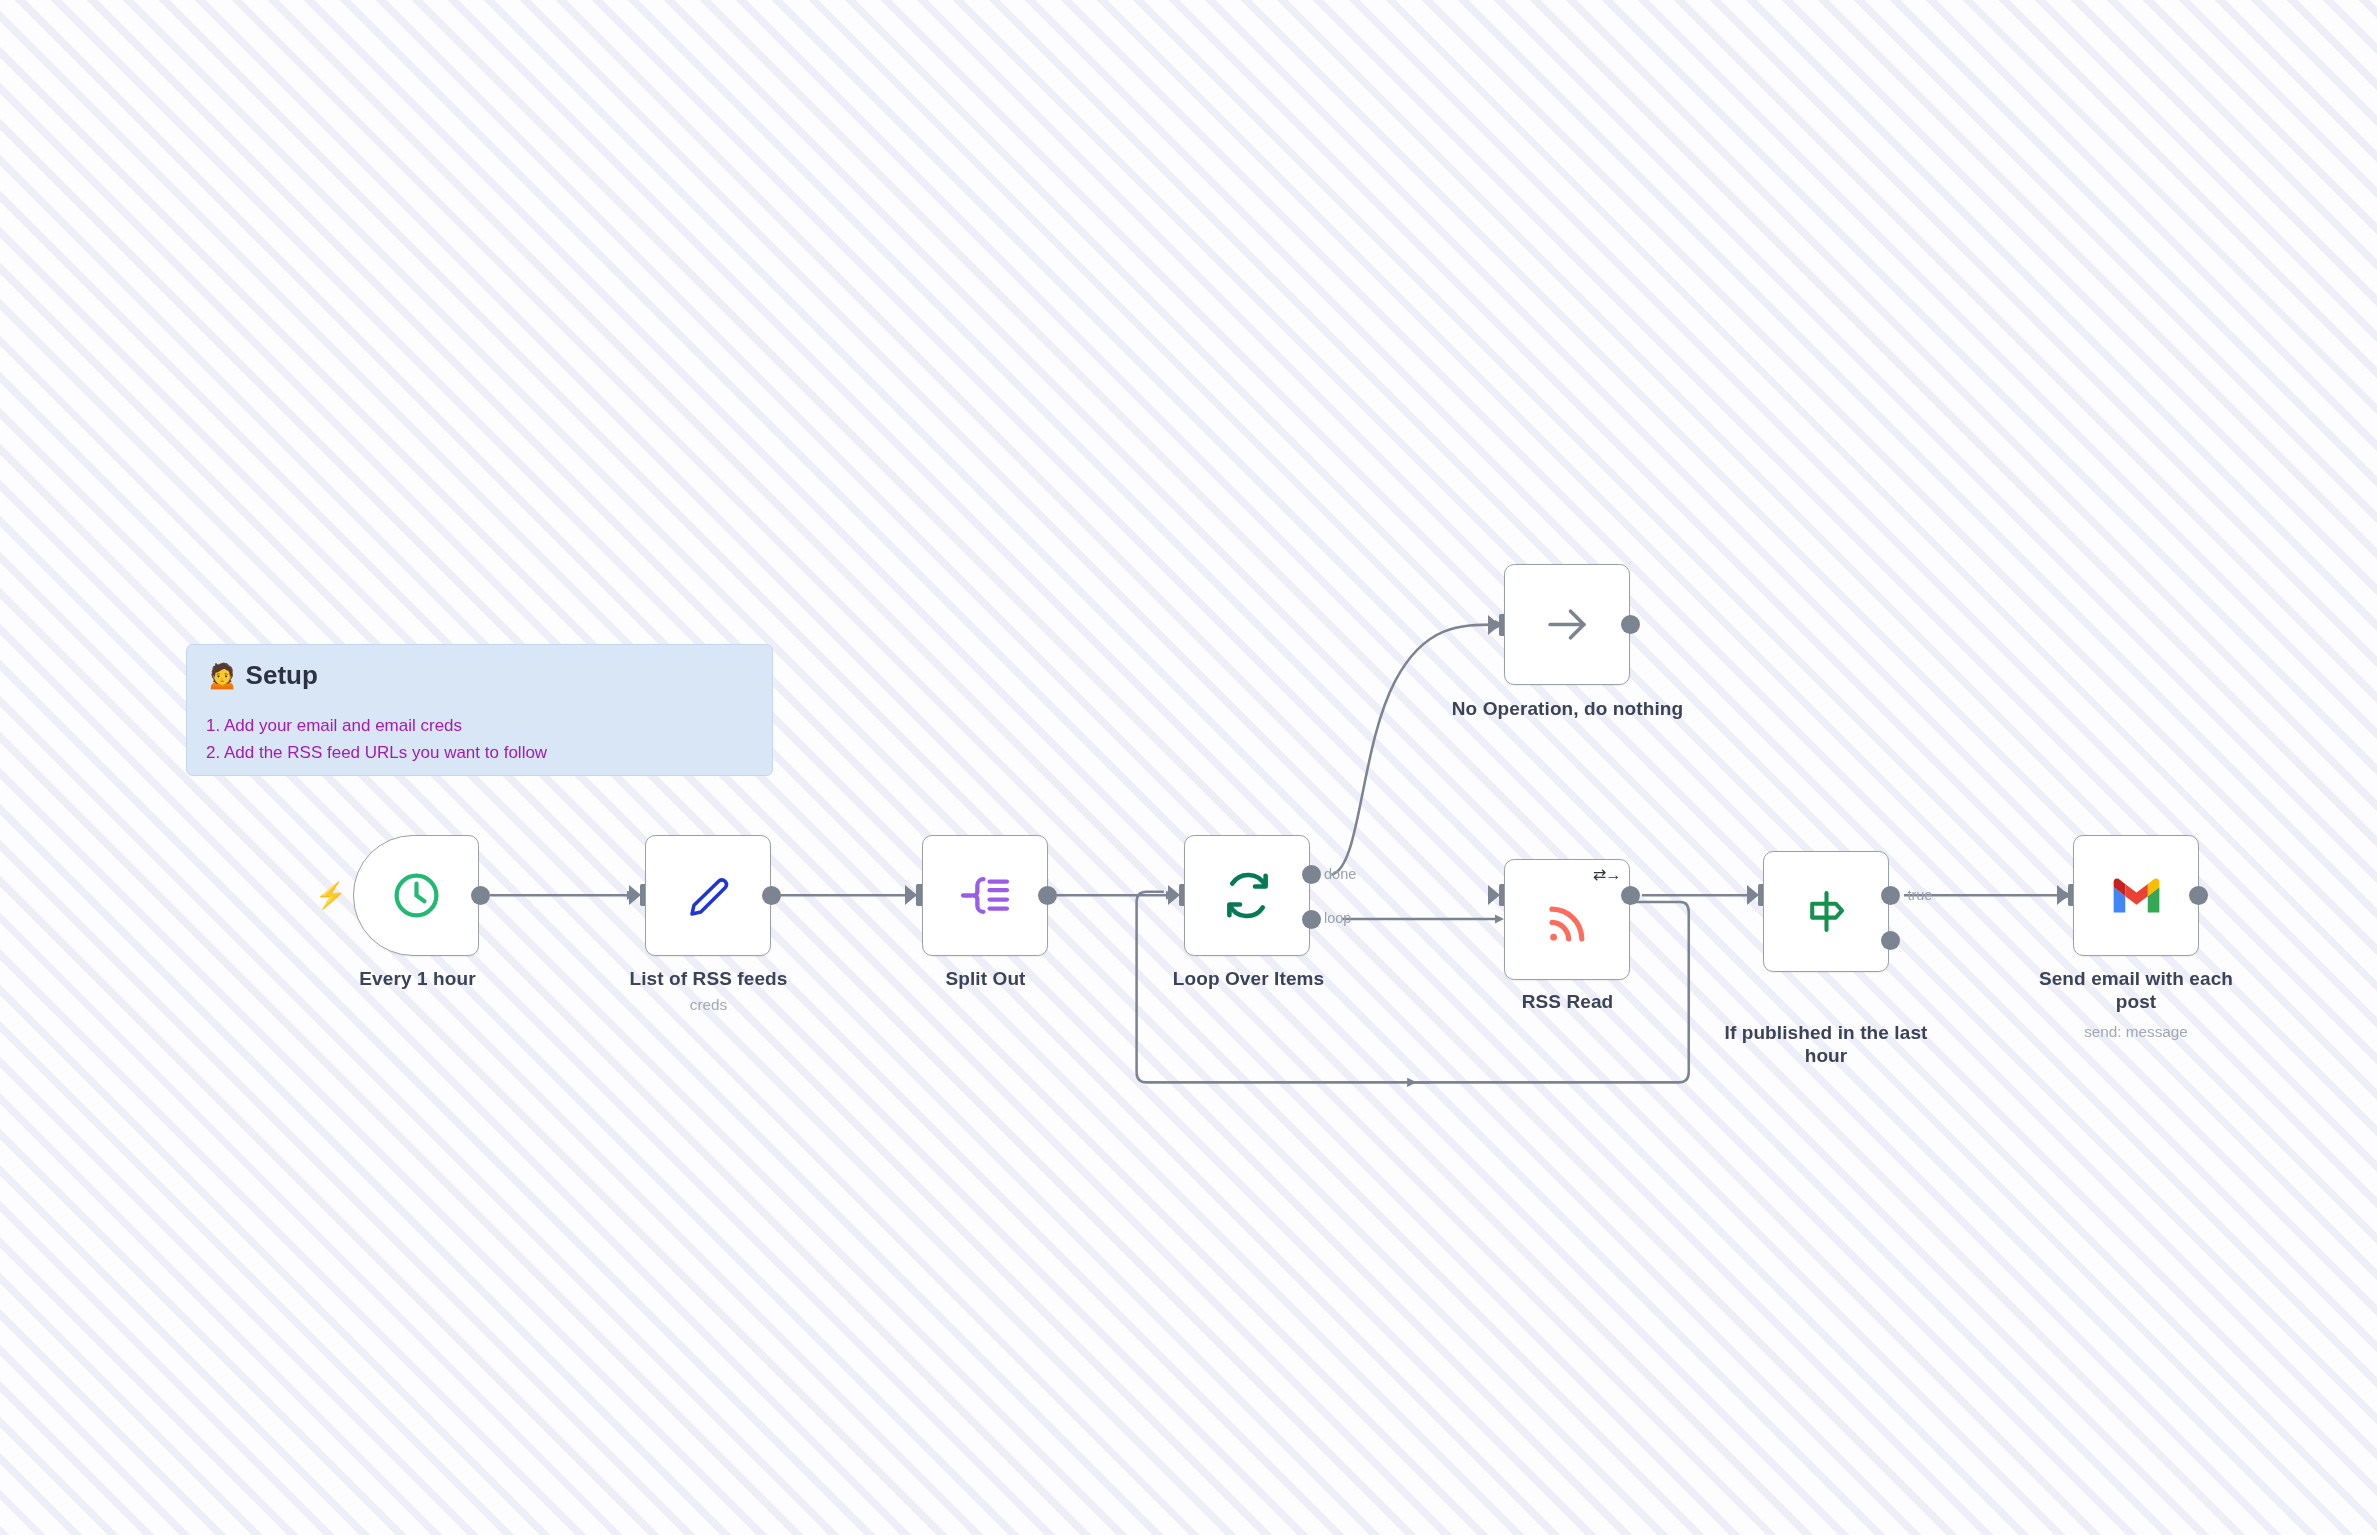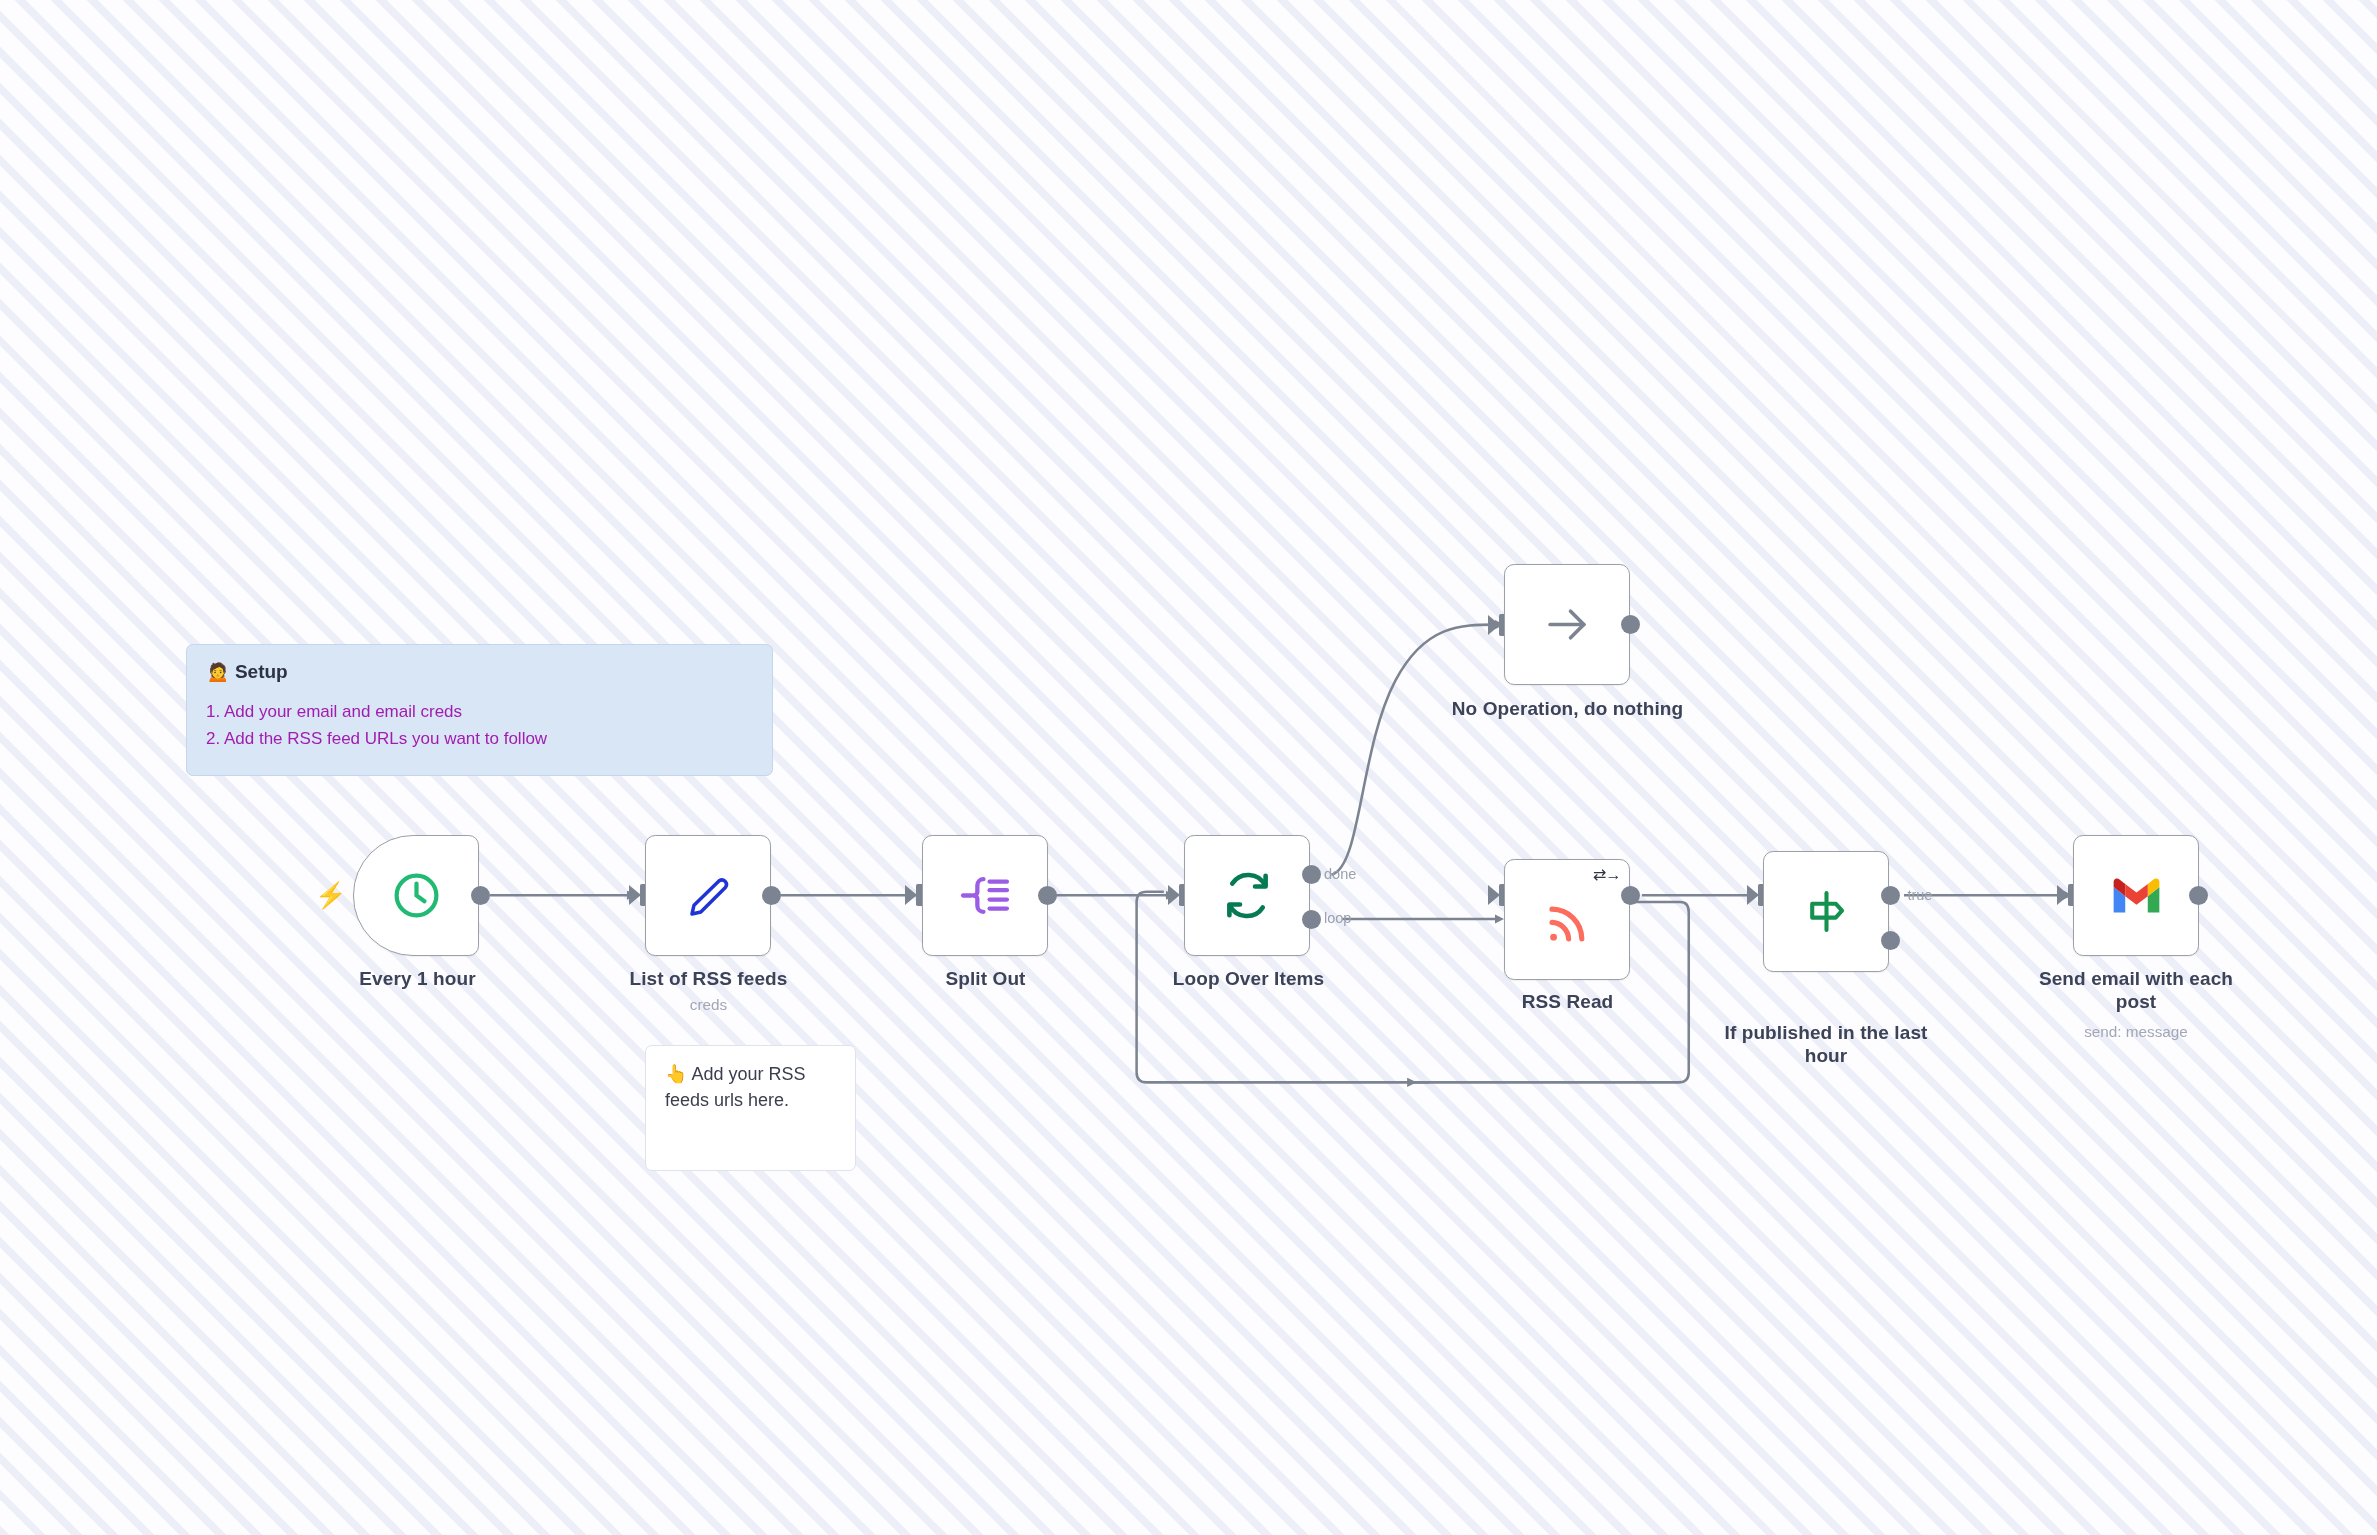--- a/index.html
+++ b/index.html
@@ -139,24 +139,24 @@
   }
   .sticky.blue {
     background: #d9e6f6;
     border: 0.9px solid #c3d6ec;
   }
   .sticky.white {
     background: #ffffff;
     border: 0.9px solid #dfe2ea;
   }
   .sticky-title {
-    font-size: 19px;
+    font-size: 26px;
     font-weight: 700;
     color: #2d3242;
-    margin-bottom: 16px;
+    margin-bottom: 22px;
   }
   .sticky-line {
     font-size: 17px;
     color: #a21caf;
     line-height: 1.55;
   }
   .sticky-body {
     font-size: 18px;
     color: #3a3f4f;
     line-height: 1.45;
@@ -195,23 +195,20 @@
 
     <path d="M2238,1052 L2430,1052" stroke="#7d8491" stroke-width="3" fill="none" marker-end="url(#arrow)"></path>
   </svg>
 
   <div class="sticky blue" style="left:186px; top:644px; width:587px; height:132px;">
     <div class="sticky-title">🙍 Setup</div>
     <div class="sticky-line">1. Add your email and email creds</div>
     <div class="sticky-line">2. Add the RSS feed URLs you want to follow</div>
   </div>
 
-  <div class="sticky white" style="left:645px; top:1045px; width:211px; height:126px;">
-    <div class="sticky-body">👆 Add your RSS feeds urls here.</div>
-  </div>
 
   <div class="bolt" style="left:315px; top:883px;">⚡</div>
 
   <div class="node trigger" style="left:353px; top:835px;">
     <span class="glyph">
       <svg width="53" height="53" viewBox="0 0 24 24" fill="none" stroke="#21ba72" stroke-width="1.9" stroke-linecap="round">
         <circle cx="12" cy="12" r="9"></circle>
         <path d="M12 6.6 L12 12 L15.6 14.6"></path>
       </svg>
     </span>

